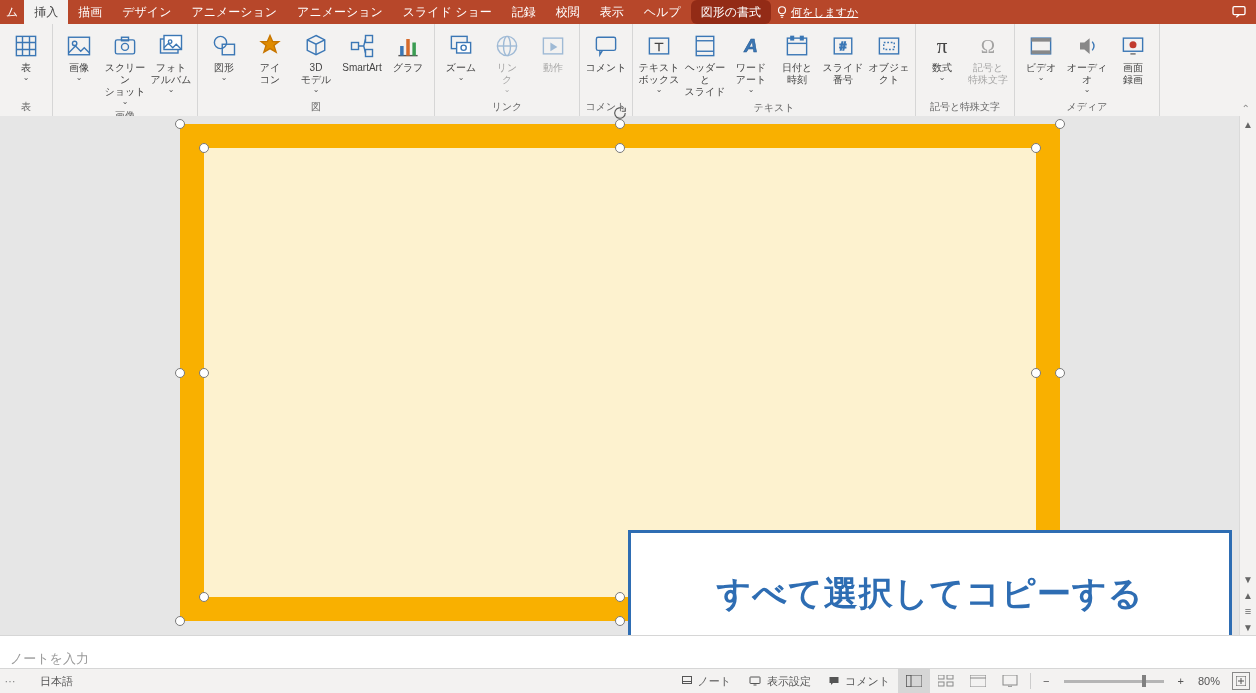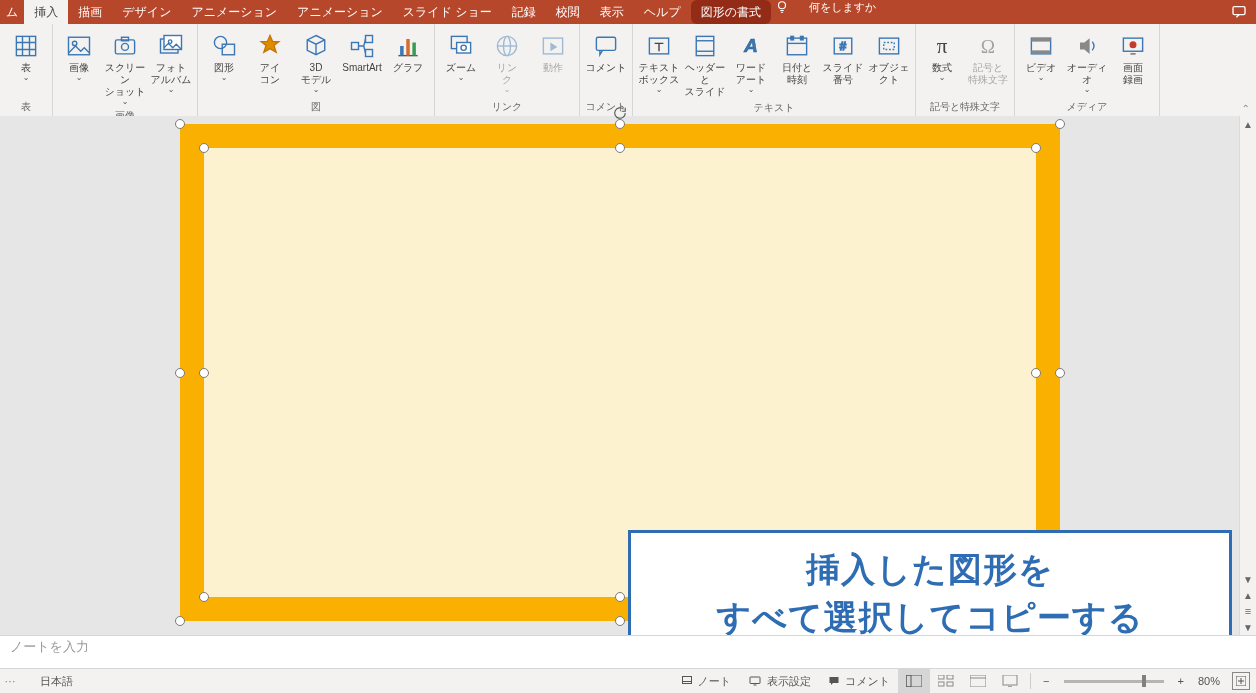--- a/index.html
+++ b/index.html
@@ -1,21 +1,21 @@
 <!DOCTYPE html>
 <html><head>
 <meta charset="utf-8">
 <style>
   html, body { margin:0; padding:0; font-family:"Yu Gothic UI","Meiryo",sans-serif; font-size:11px; background:#e6e6e6; overflow:hidden; width:1256px; height:693px; }
   .tabbar { background:#b7472a; height:24px; display:flex; align-items:stretch; color:#fff; position:relative; }
   .tab { padding:0 10px; display:flex; align-items:center; cursor:pointer; font-size:12px; }
   .tab.partial { padding-left:6px; padding-right:6px; }
   .tab.active { background:#f3f2f1; color:#444; }
   .tab.context { background:#932b16;border-radius:6px; }
-  .tell-me { display:flex; align-items:flex-start; gap:20px; margin-left:4px; color:#fff; }
+  .tell-me { display:flex; align-items:center; gap:2px; margin-left:4px; color:#fff;text-decoration:underline; }
   .tabbar .right { position:absolute; right:8px; top:0; height:24px; display:flex; align-items:center; }
   .right svg { display:block; }
 
   .ribbon { background:#f3f2f1; height:92px; border-bottom:1px solid #d6d6d6; display:flex; position:relative; }
   .group { border-right:1px solid #d6d6d6; display:flex; flex-direction:column; }
   .group-buttons { flex:1; display:flex; align-items:flex-start; padding:4px 4px 0 4px; gap:2px; }
   .group-label { text-align:center; color:#666; padding:1px 0 2px 0; font-size:10px; }
   .btn { display:flex; flex-direction:column; align-items:center; justify-content:flex-start; width:44px; text-align:center; color:#444; cursor:pointer; padding:2px 0; border-radius:2px; }
   .btn .icon { width:32px; height:32px; display:flex; align-items:center; justify-content:center; }
   .btn .lbl { font-size:10px; line-height:12px; min-height:24px; display:flex; flex-direction:column; align-items:center; }
@@ -29,21 +29,21 @@
   .handle { position:absolute; width:10px; height:10px; background:#fff; border:1px solid #7a7a7a; border-radius:50%; box-sizing:border-box; }
   .rotate { position:absolute; width:14px; height:14px; left:50%; top:-18px; transform:translateX(-50%); }
   .rotate svg { display:block; }
 
   .callout { position:absolute; right:8px; top:414px; width:604px; height:126px; background:#fff; border:3px solid #2e6db3; display:flex; flex-direction:column; justify-content:center; align-items:center; box-sizing:border-box; }
   .callout div { color:#2e6db3; font-weight:700; font-size:34px; line-height:48px; letter-spacing:1px; }
 
   .vscroll { position:absolute; right:0; top:116px; bottom:58px; width:16px; background:#f3f2f1; border-left:1px solid #dadada; }
   .vscroll .arrow { position:absolute; left:0; width:16px; height:16px; display:flex; align-items:center; justify-content:center; color:#666; cursor:pointer; font-size:10px; background:#f3f2f1; }
 
-  .notes { position:absolute; left:0; right:0; bottom:24px; height:34px; background:#fff; border-top:1px solid #d6d6d6; padding:2px 10px; color:#9a9a9a; font-size:13px; box-sizing:border-box; }
+  .notes { position:absolute; left:0; right:0; bottom:24px; height:34px; background:#fff; border-top:1px solid #d6d6d6; padding:14px 10px; color:#9a9a9a; font-size:13px; box-sizing:border-box; }
 
   .status { position:absolute; left:0; right:0; bottom:0; height:24px; background:#f3f2f1; border-top:1px solid #d6d6d6; display:flex; align-items:center; color:#555; font-size:11px; }
   .status .lang { margin-left:20px; }
   .status .spacer { flex:1; }
   .status .sbtn { display:flex; align-items:center; gap:4px; padding:0 8px; height:24px; cursor:pointer; }
   .status .sbtn.active { background:#d6d6d6; }
   .view-icon { width:16px; height:14px; display:flex; align-items:center; justify-content:center; }
   .zoom-slider { width:100px; height:3px; background:#b5b5b5; position:relative; margin:0 6px; }
   .zoom-slider .thumb { position:absolute; width:4px; height:12px; background:#808080; top:-5px; left:78px; }
   .zoom-val { margin:0 6px; }
@@ -447,21 +447,20 @@
       <div class="handle" style="left: calc(50% - 5px); top: calc(0% - 5px);"></div>
       <div class="handle" style="left: calc(100% - 5px); top: calc(0% - 5px);"></div>
       <div class="handle" style="left: calc(0% - 5px); top: calc(50% - 5px);"></div>
       <div class="handle" style="left: calc(100% - 5px); top: calc(50% - 5px);"></div>
       <div class="handle" style="left: calc(0% - 5px); top: calc(100% - 5px);"></div>
       <div class="handle" style="left: calc(50% - 5px); top: calc(100% - 5px);"></div>
       <div class="handle" style="left: calc(100% - 5px); top: calc(100% - 5px);"></div>
     </div>
 
   <div class="callout">
-    <div>挿入した図形を</div>
     <div>すべて選択してコピーする</div>
   </div>
 </div>
 
 <div class="vscroll">
   <div class="arrow" style="top:0">▲</div>
   <div class="arrow" style="bottom:48px">▼</div>
   <div class="arrow" style="bottom:32px">▲</div>
   <div class="arrow" style="bottom:16px;font-size:11px">≡</div>
   <div class="arrow" style="bottom:0">▼</div>

